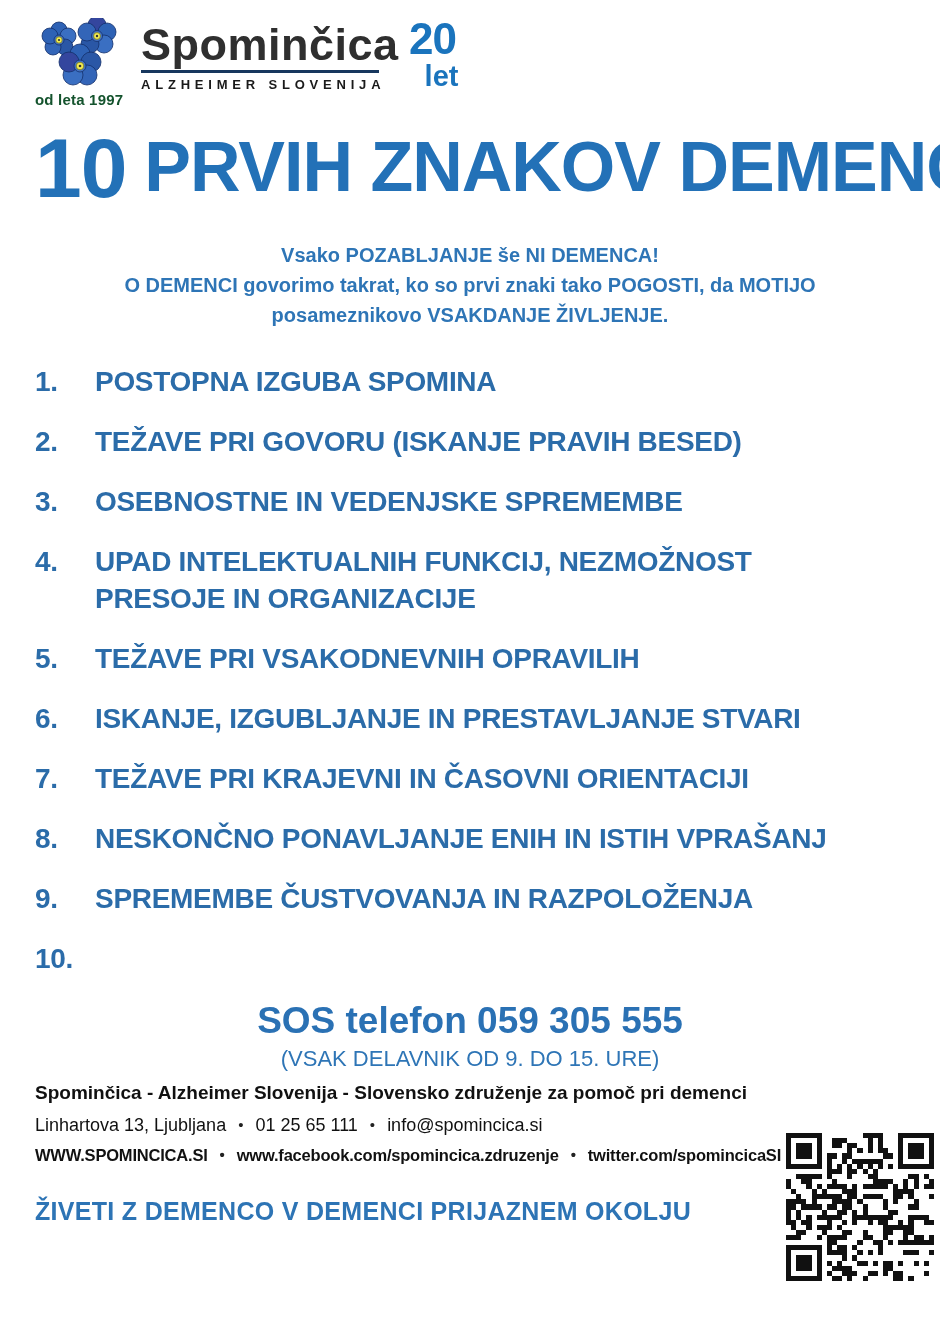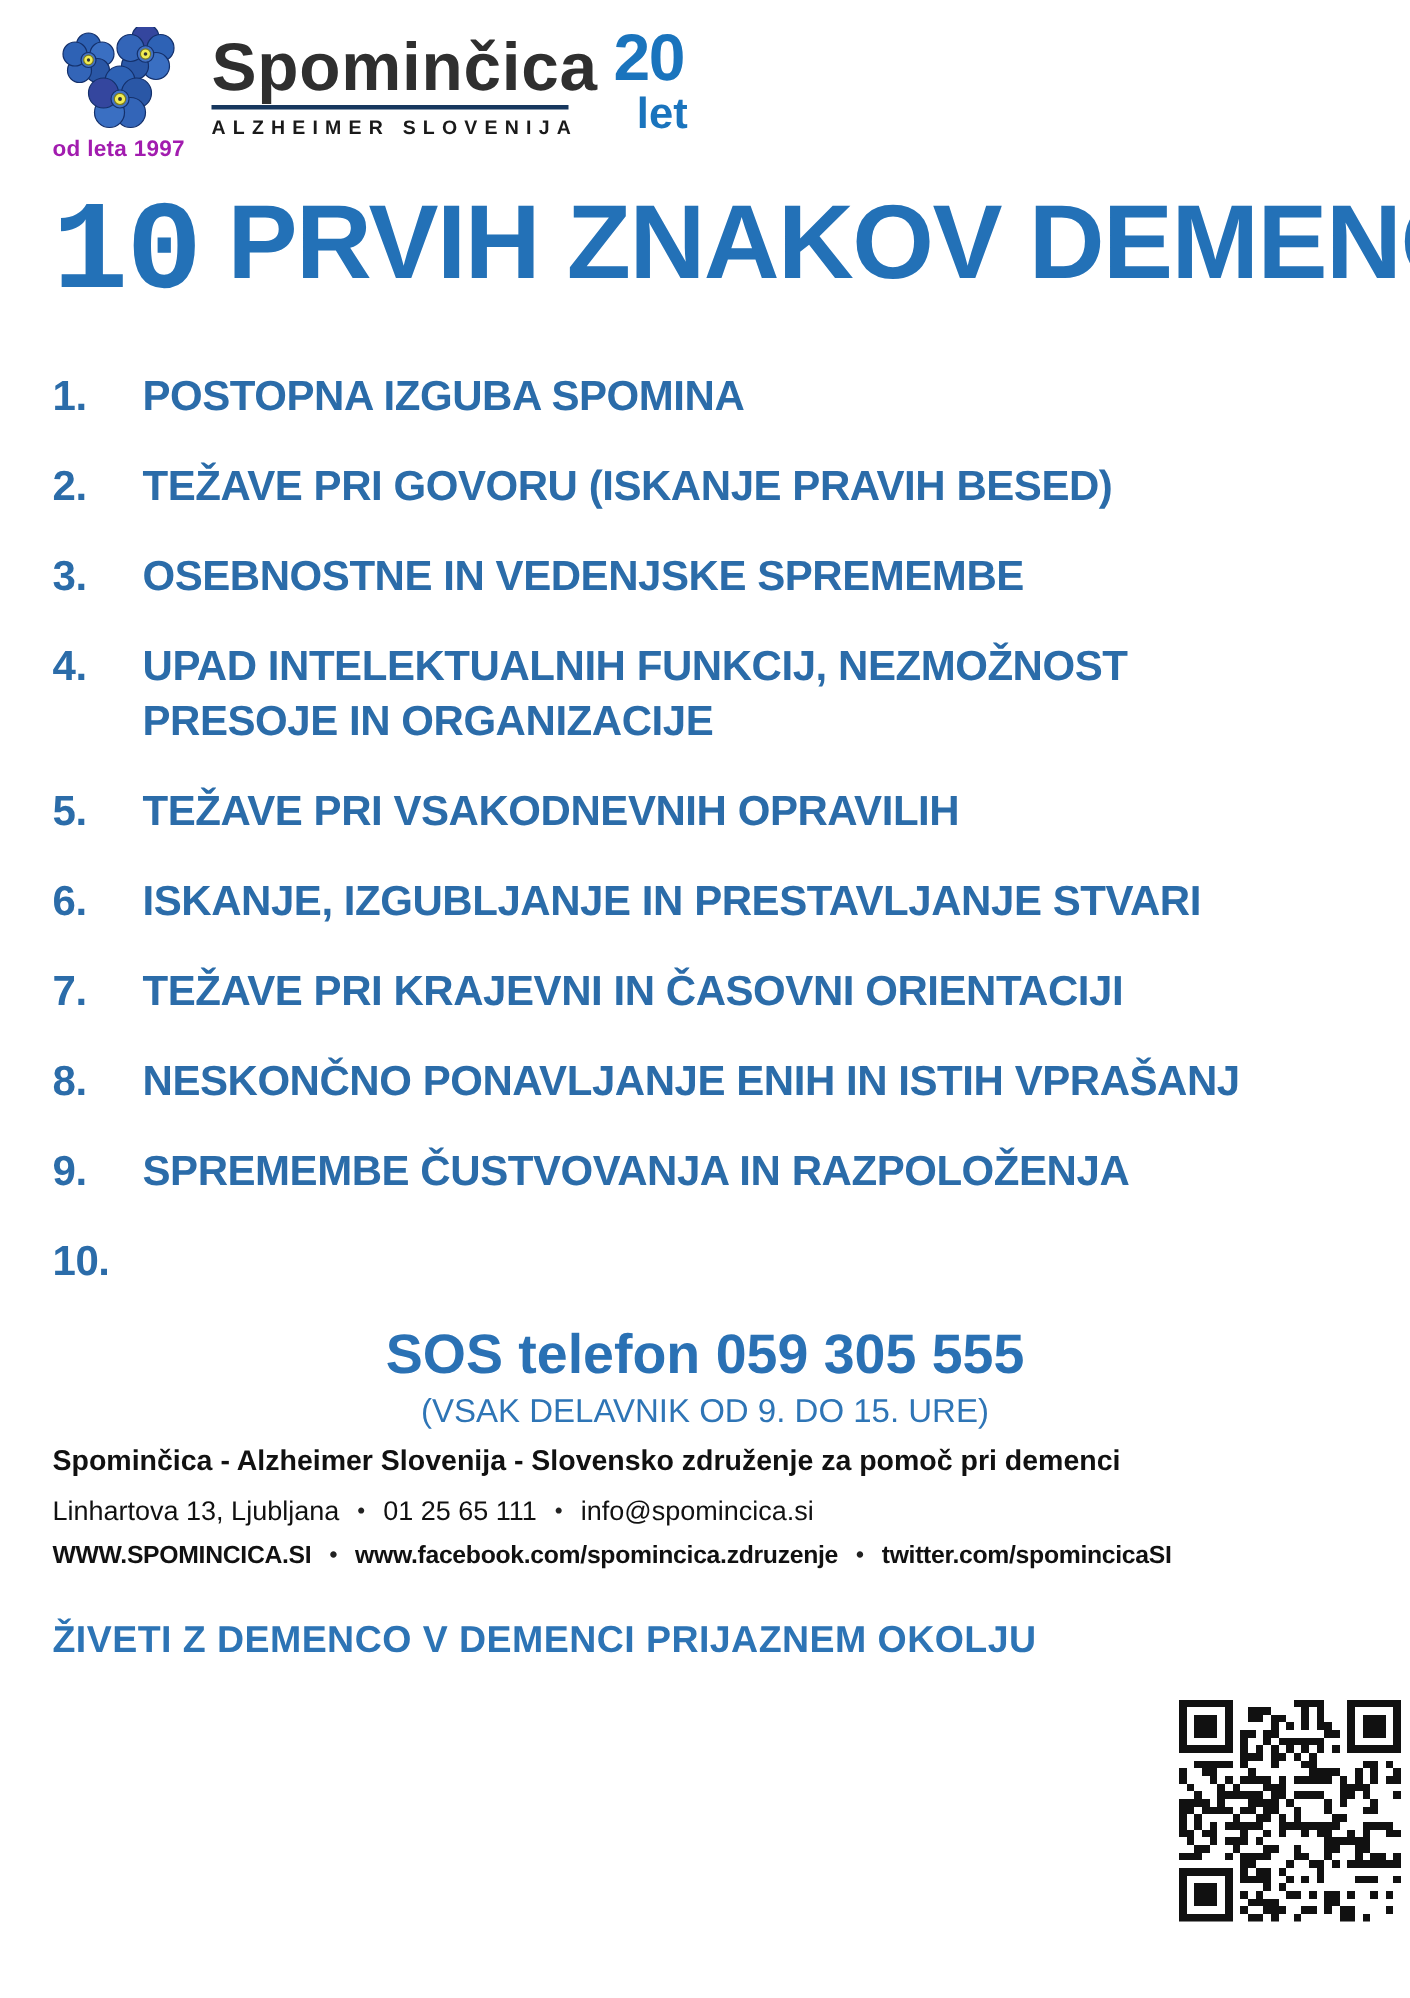--- a/index.html
+++ b/index.html
@@ -7,35 +7,35 @@
   body {
     width:940px; height:1332px; position:relative; overflow:hidden;
     font-family:"Liberation Sans", sans-serif; color:#1a1a1a;
   }
   .page { padding:16px 35px 0 35px; }
 
   
   .header { display:flex; align-items:flex-start; height:104px; }
   .flower-col { width:100px; position:relative; }
   .flowers { width:96px; height:72px; display:block; margin-top:2px; }
-  .since { font-size:15px; font-weight:bold; color:#a21caf; margin-top:1px; letter-spacing:0.2px; }
+  .since { font-size:15px; font-weight:bold; color:#14532d; margin-top:1px; letter-spacing:0.2px; }
   .logo-text { margin-left:6px; margin-top:6px; }
   .brand { font-size:45px; font-weight:bold; color:#2f2f2f; letter-spacing:0.5px; line-height:1; }
   .brand-rule { height:3px; background:#17375e; margin:3px 0 4px 0; width:238px; }
   .brand-sub { font-size:13px; font-weight:bold; color:#1a1a1a; letter-spacing:4.8px; }
   .anniv { margin-left:8px; margin-top:2px; text-align:center; color:#1a74bd; }
   .anniv-num { font-size:44px; font-weight:bold; line-height:0.95; letter-spacing:-1px; }
   .anniv-unit { font-size:29px; font-weight:bold; line-height:1; margin-top:2px; padding-left:18px; }
 
   
   h1.poster-title {
     margin-top:6px; color:#2371b7; white-space:nowrap;
     font-weight:bold; letter-spacing:-1px; line-height:1;
   }
-  .title-num { font-size:84px; vertical-align:-6px;font-family:Liberation Mono, monospace; }
+  .title-num { font-size:84px; vertical-align:-6px; }
   .title-text { font-size:70px; margin-left:10px; }
 
   
   .intro { margin-top:30px; text-align:center; color:#2e75b6; font-weight:bold;
            font-size:20px; line-height:1.5; }
 
   
   .signs { margin-top:34px; list-style:none; }
   .signs li { display:flex; margin-bottom:23px; color:#2b6ca9; font-weight:bold;
               font-size:28px; line-height:1.32; letter-spacing:-0.3px; }
@@ -119,20 +119,25 @@
       <div class="anniv-num">20</div>
       <div class="anniv-unit">let</div>
     </div>
   </div>
 
   <h1 class="poster-title">
     <span class="title-num">10</span>
     <span class="title-text">PRVIH ZNAKOV DEMENCE</span>
   </h1>
 
+  <div class="intro">
+    <div>Vsako POZABLJANJE še NI DEMENCA!</div>
+    <div>O DEMENCI govorimo takrat, ko so prvi znaki tako POGOSTI, da MOTIJO</div>
+    <div>posameznikovo VSAKDANJE ŽIVLJENJE.</div>
+  </div>
 
   <ol class="signs">
     <li>
         <span class="num">1.</span>
         <span class="txt">POSTOPNA IZGUBA SPOMINA</span>
       </li>
     <li>
         <span class="num">2.</span>
         <span class="txt">TEŽAVE PRI GOVORU (ISKANJE PRAVIH BESED)</span>
       </li>

